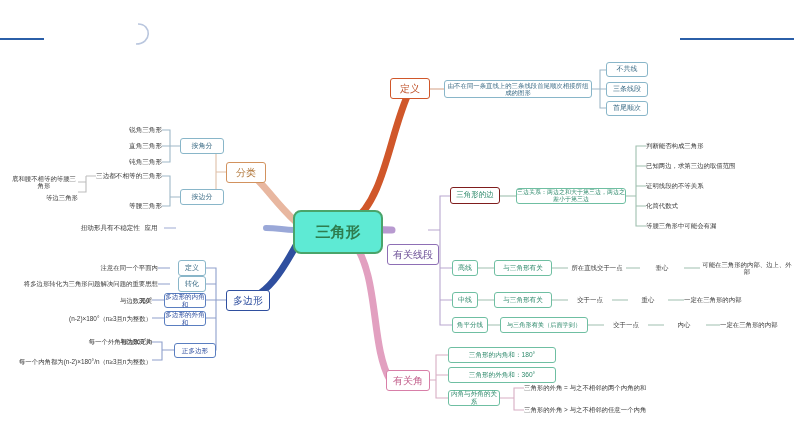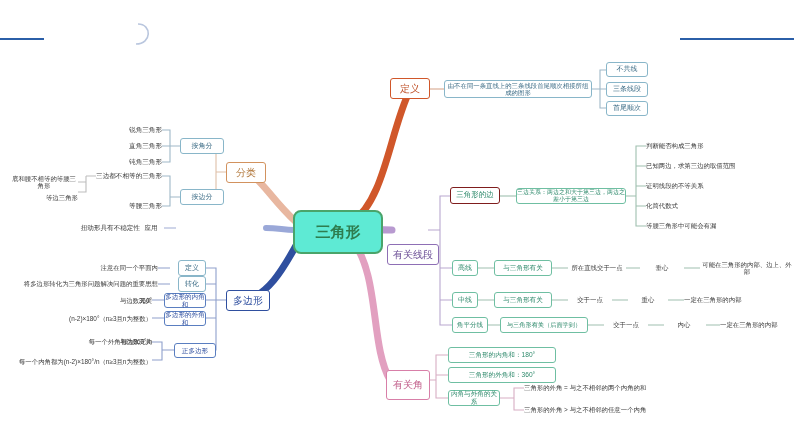--- a/index.html
+++ b/index.html
@@ -54,21 +54,21 @@
     <path d="M176 228 H164" stroke="#a8b2d8" stroke-width="1.1" fill="none"></path>
 
     <path d="M226 300 H216 M216 300 V268 H206 M216 300 V284 H206 M216 300 V300 H206 M216 300 V318 H206 M216 300 V350 H206" stroke="#8fa0cc" stroke-width="1.1" fill="none"></path>
     <path d="M170 268 H158 M170 284 H158 M164 300 H152 M164 318 H152 M174 350 H162 M162 350 V342 H152 M162 350 V360 H152" stroke="#8fa0cc" stroke-width="1.1" fill="none"></path>
   </svg>
 
   <div class="center" style="left:293px;top:210px;">三角形</div>
 
   <div class="node" style="left:390px;top:78px;width:40px;height:21px;border:1.3px solid #d0572a;color:#c0522a;font-size:10px;background:#fff;">定义</div>
   <div class="node" style="left:387px;top:220px;width:52px;height:21px;border:1.3px solid #8e6fb5;color:#6b4e96;font-size:10px;background:#fff;margin-top:24px;">有关线段</div>
-  <div class="node" style="left:386px;top:370px;width:44px;height:30px;border:1.3px solid #d87fa8;color:#c2608c;font-size:10px;background:#fff;">有关角</div>
+  <div class="node" style="left:386px;top:370px;width:44px;height:21px;border:1.3px solid #d87fa8;color:#c2608c;font-size:10px;background:#fff;">有关角</div>
   <div class="node" style="left:226px;top:162px;width:40px;height:21px;border:1.3px solid #d2925e;color:#b07436;font-size:10px;background:#fff;">分类</div>
   <div class="node" style="left:226px;top:290px;width:44px;height:21px;border:1.3px solid #2f4f9f;color:#2f4f9f;font-size:10px;background:#fff;">多边形</div>
 
   <div class="node" style="left:444px;top:80px;width:148px;height:18px;border:1px solid #89b6c9;color:#3b6b85;font-size:6.4px;background:#fff;">由不在同一条直线上的三条线段首尾顺次相接所组成的图形</div>
   <div class="node" style="left:606px;top:62px;width:42px;height:15px;border:1px solid #89b6c9;color:#3b6b85;font-size:7px;background:#fff;">不共线</div>
   <div class="node" style="left:606px;top:82px;width:42px;height:15px;border:1px solid #89b6c9;color:#3b6b85;font-size:7px;background:#fff;">三条线段</div>
   <div class="node" style="left:606px;top:101px;width:42px;height:15px;border:1px solid #89b6c9;color:#3b6b85;font-size:7px;background:#fff;">首尾顺次</div>
 
   <div class="node" style="left:450px;top:187px;width:50px;height:17px;border:1px solid #7f1d1d;color:#2f8a6c;font-size:7.5px;background:#fff;">三角形的边</div>
   <div class="node" style="left:516px;top:188px;width:110px;height:16px;border:1px solid #6fbfa2;color:#2f8a6c;font-size:6px;background:#fff;">三边关系：两边之和大于第三边，两边之差小于第三边</div>

